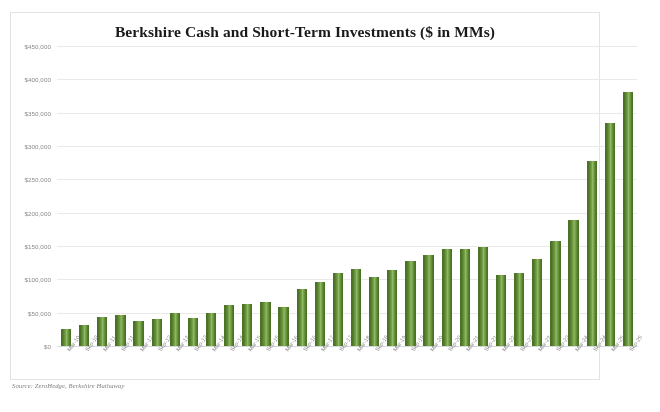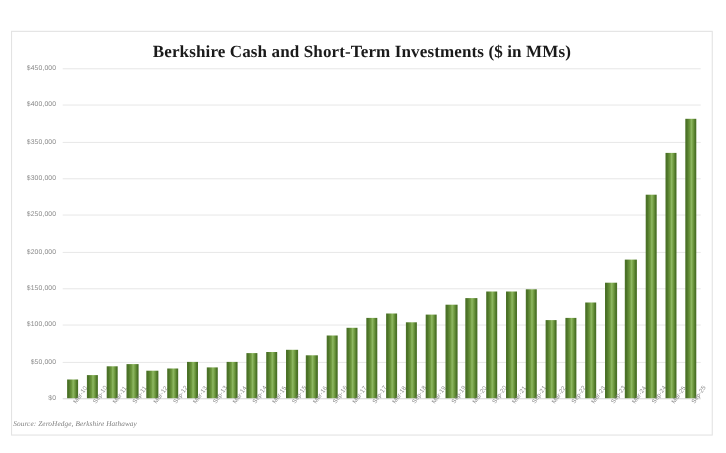--- a/index.html
+++ b/index.html
@@ -5,25 +5,24 @@
   html,body{margin:0;padding:0;}
   body{
     width:660px;height:412px;
     background:#ffffff;
     font-family:"Liberation Sans", sans-serif;
     overflow:hidden;
   }
   #chart-card{
     position:absolute;
     left:10px;top:12px;
-    width:638px;height:368px;
+    width:590px;height:368px;
     border:1px solid #e3e3e3;
     background:#ffffff;
     box-sizing:border-box;
-    margin-top:16px;
   }
   #chart-title{
     position:absolute;
     left:0;top:10px;width:100%;
     text-align:center;
     font-family:"Liberation Serif", serif;
     font-weight:bold;
     font-size:15.5px;
     color:#1a1a1a;
     letter-spacing:0.1px;

